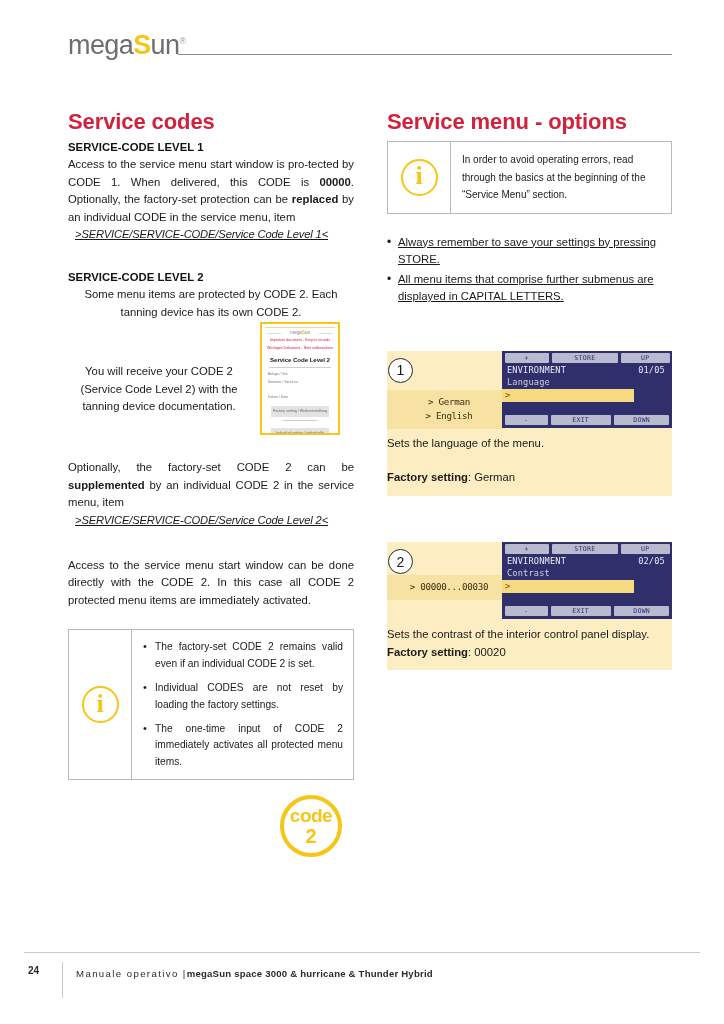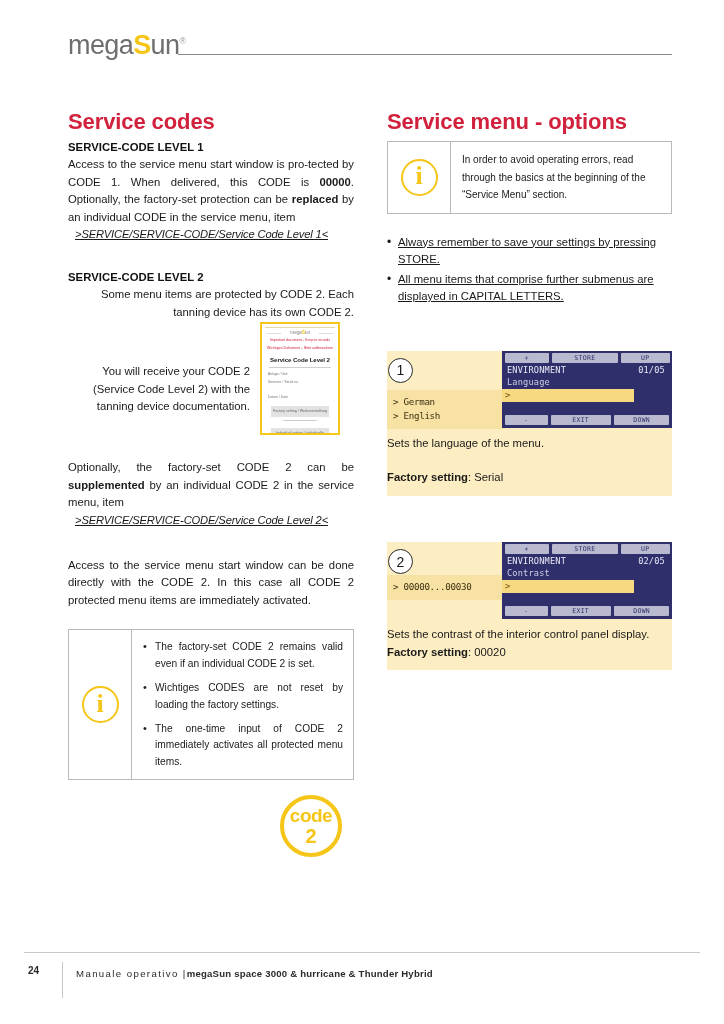--- a/index.html
+++ b/index.html
@@ -35,21 +35,21 @@
     letter-spacing: -0.1px; line-height: 20px; margin-bottom: 9px;
   }
   h2.sub-title {
     font-size: 11.3px; font-weight: 700; color: #111;
     margin-bottom: 3px; letter-spacing: 0.05px;
   }
   p.body {
     font-size: 11.3px; line-height: 17.6px; text-align: justify;
     color: #1a1a1a; margin-bottom: 0;
   }
-  p.body.left-al { text-align: right; }
+  p.body.left-al { text-align: center; }
   p.body b { font-weight: 700; }
   p.menu-path {
     font-size: 11.2px; line-height: 17.6px; font-style: italic;
     text-decoration: underline; margin-left: 7px; letter-spacing: -0.15px;
     white-space: nowrap;
   }
   .spacer-s { height: 13px; }
   .spacer-m { height: 20px; }
   .spacer-l { height: 27px; }
 
@@ -148,21 +148,21 @@
     border-radius: 50%; border: 1.4px solid #2a2a2a; background: #fff;
     display: flex; align-items: center; justify-content: center;
     font-size: 14px; color: #1a1a1a; line-height: 1; z-index: 4;
   }
   .opt-values {
     position: absolute; left: 0; top: 39px; width: 118px; background: #f7e2a3;
     padding: 5px 0 6px 6px; z-index: 3;
   }
   .opt-values div {
     font-family: "DejaVu Sans Mono", monospace; font-size: 9.2px;
-    line-height: 14px; color: #3a2f10; letter-spacing: -0.3px; white-space: nowrap;
+    line-height: 14px; color: #3a2f10; letter-spacing: -0.3px; white-space: nowrap; text-align: center;
   }
   .lcd {
     position: absolute; right: 0; top: 0; width: 170px; height: 77px;
     background: #2f2f6b; z-index: 5; overflow: hidden;
     font-family: "DejaVu Sans Mono", monospace;
   }
   .lcd-btnrow { display: flex; height: 10px; margin-top: 2px; padding: 0 1px; }
   .lcd-btn {
     flex: 1 1 auto; margin: 0 1.5px; background: #b9b9cf; color: #2f2f6b;
     font-size: 6.5px; text-align: center; line-height: 10px; letter-spacing: 0.3px;
@@ -262,21 +262,21 @@
 
     <div class="spacer-m"></div>
 
     <div class="info-box tall">
       <div class="info-icon-cell">
         <div class="i-circle">i</div>
       </div>
       <div class="info-text-cell">
         <ul class="info-list">
           <li>The factory-set CODE 2 remains valid even if an individual CODE 2 is set.</li>
-          <li>Wichtiges CODES are not reset by loading the factory settings.</li>
+          <li>Individual CODES are not reset by loading the factory settings.</li>
           <li>The one-time input of CODE 2 immediately activates all protected menu items.</li>
         </ul>
       </div>
     </div>
 
     <div class="spacer-s"></div>
 
     <div class="code-block">
       <div class="code-badge">
         <span class="cb1">code</span>
@@ -330,21 +330,21 @@
             <div class="lcd-highlight">&gt;</div>
             <div class="lcd-bottomrow">
               <div class="lcd-btn">-</div>
               <div class="lcd-btn wide">EXIT</div>
               <div class="lcd-btn">DOWN</div>
             </div>
           </div>
         </div>
         <div class="opt-desc">Sets the language of the menu.</div>
         <div class="pad-gap"></div>
-        <div class="opt-factory"><b>Factory setting</b><span>: Serial</span></div>
+        <div class="opt-factory"><b>Factory setting</b><span>: German</span></div>
       </div>
     </div>
 
     <div style="height:46px"></div>
 
     <div class="option-panel">
       <div class="opt-yellow">
         <div class="opt-head">
           <div class="num-circle">2</div>
           <div class="opt-values" style="top:33px">

